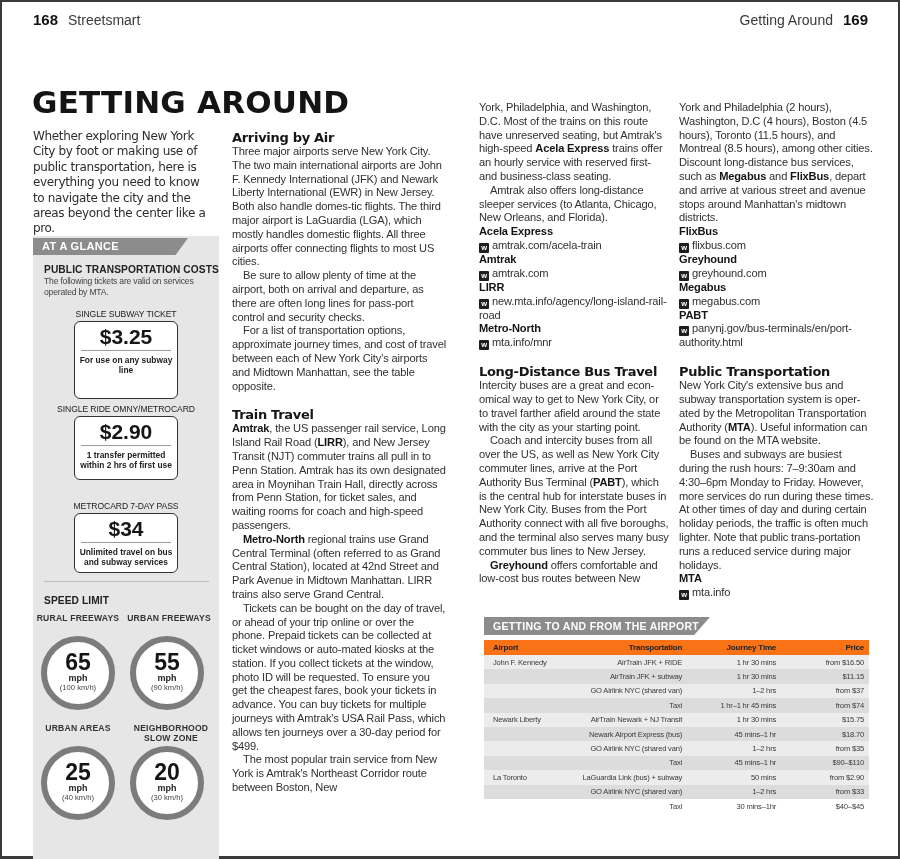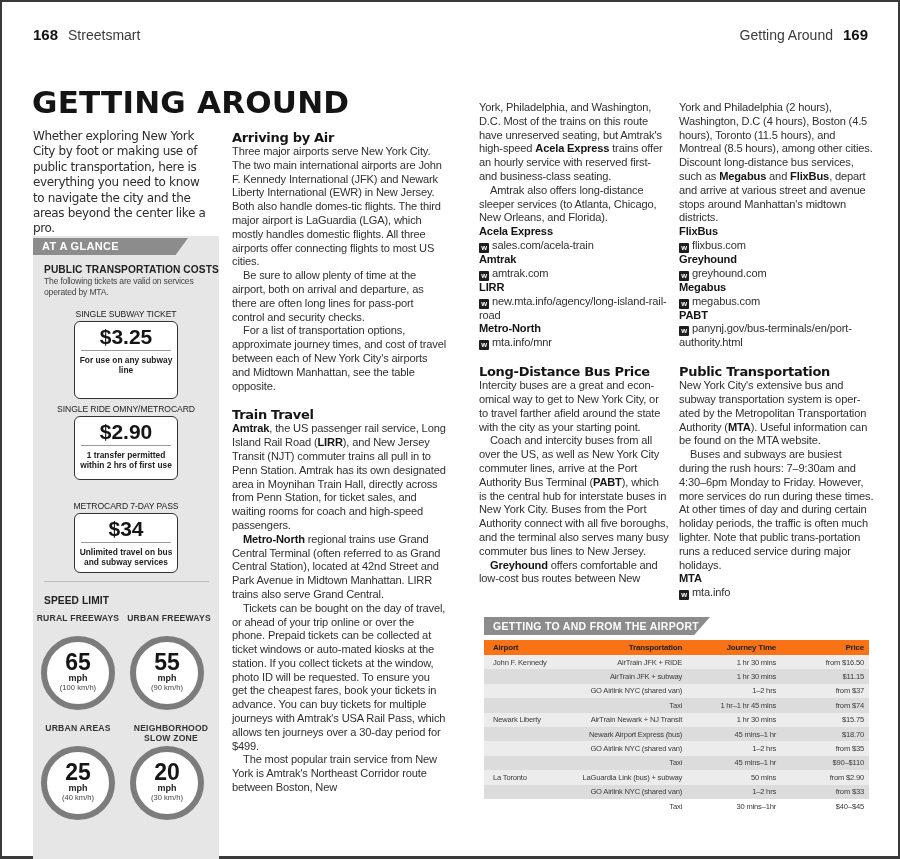--- a/index.html
+++ b/index.html
@@ -1,20 +1,20 @@
 <!DOCTYPE html>
 <html><head>
 <meta charset="utf-8">
 <style>
   * { box-sizing: border-box; margin: 0; padding: 0; }
   html, body { width: 900px; height: 859px; background: #fff; overflow: hidden; }
   body { font-family: "Liberation Sans", sans-serif; color: #2b2b2b; position: relative; }
   .frame { position: absolute; inset: 0; border: 2px solid #3a3a3a; border-bottom-width: 3px; pointer-events: none; }
 
-  .folio { position: absolute; top: 26px; font-size: 14px; color: #3a3a3a; }
+  .folio { position: absolute; top: 11px; font-size: 14px; color: #3a3a3a; }
   .folio b { font-weight: bold; color: #111; font-size: 15px; }
   .folio-left { left: 33px; }
   .folio-left b { margin-right: 10px; }
   .folio-right { right: 32px; }
   .folio-right b { margin-left: 10px; }
 
   .title { position: absolute; left: 32px; top: 84px; font-size: 31px; font-weight: bold; letter-spacing: 0.2px; color: #141414; font-family: "DejaVu Sans", sans-serif; }
   .intro { position: absolute; left: 33px; top: 129px; width: 180px; font-size: 12px; line-height: 15.4px; color: #2d2d2d; font-family: "DejaVu Sans", sans-serif; letter-spacing: -0.35px; }
 
   
@@ -141,25 +141,25 @@
   <h3 style="margin-top:14px">Train Travel</h3>
   <p><b>Amtrak</b><span>, the US passenger rail service, Long Island Rail Road (</span><b>LIRR</b><span>), and New Jersey Transit (NJT) commuter trains all pull in to Penn Station. Amtrak has its own designated area in Moynihan Train Hall, directly across from Penn Station, for ticket sales, and waiting rooms for coach and high-speed passengers.</span></p>
   <p class="ind"><b>Metro-North</b><span> regional trains use Grand Central Terminal (often referred to as Grand Central Station), located at 42nd Street and Park Avenue in Midtown Manhattan. LIRR trains also serve Grand Central.</span></p>
   <p class="ind">Tickets can be bought on the day of travel, or ahead of your trip online or over the phone. Prepaid tickets can be collected at ticket windows or auto-mated kiosks at the station. If you collect tickets at the window, photo ID will be requested. To ensure you get the cheapest fares, book your tickets in advance. You can buy tickets for multiple journeys with Amtrak's USA Rail Pass, which allows ten journeys over a 30-day period for $499.</p>
   <p class="ind">The most popular train service from New York is Amtrak's Northeast Corridor route between Boston, New</p>
 </div>
 
 <div class="col" style="left:479px;top:101px;width:190px">
   <p><span>York, Philadelphia, and Washington, D.C. Most of the trains on this route have unreserved seating, but Amtrak's high-speed </span><b>Acela Express</b><span> trains offer an hourly service with reserved first- and business-class seating.</span></p>
   <p class="ind">Amtrak also offers long-distance sleeper services (to Atlanta, Chicago, New Orleans, and Florida).</p>
-  <div><div class="lbl">Acela Express</div><span class="w-icon">w</span><span>sales.com/acela-train</span></div>
+  <div><div class="lbl">Acela Express</div><span class="w-icon">w</span><span>amtrak.com/acela-train</span></div>
   <div><div class="lbl">Amtrak</div><span class="w-icon">w</span><span>amtrak.com</span></div>
   <div><div class="lbl">LIRR</div><span class="w-icon">w</span><span>new.mta.info/agency/long-island-rail-road</span></div>
   <div><div class="lbl">Metro-North</div><span class="w-icon">w</span><span>mta.info/mnr</span></div>
-  <h3 style="margin-top:14px">Long-Distance Bus Price</h3>
+  <h3 style="margin-top:14px">Long-Distance Bus Travel</h3>
   <p>Intercity buses are a great and econ-omical way to get to New York City, or to travel farther afield around the state with the city as your starting point.</p>
   <p class="ind"><span>Coach and intercity buses from all over the US, as well as New York City commuter lines, arrive at the Port Authority Bus Terminal (</span><b>PABT</b><span>), which is the central hub for interstate buses in New York City. Buses from the Port Authority connect with all five boroughs, and the terminal also serves many busy commuter bus lines to New Jersey.</span></p>
   <p class="ind"><b>Greyhound</b><span> offers comfortable and low-cost bus routes between New</span></p>
 </div>
 
 <div class="col" style="left:679px;top:101px;width:195px">
   <p><span>York and Philadelphia (2 hours), Washington, D.C (4 hours), Boston (4.5 hours), Toronto (11.5 hours), and Montreal (8.5 hours), among other cities. Discount long-distance bus services, such as </span><b>Megabus</b><span> and </span><b>FlixBus</b><span>, depart and arrive at various street and avenue stops around Manhattan's midtown districts.</span></p>
   <div><div class="lbl">FlixBus</div><span class="w-icon">w</span><span>flixbus.com</span></div>
   <div><div class="lbl">Greyhound</div><span class="w-icon">w</span><span>greyhound.com</span></div>
   <div><div class="lbl">Megabus</div><span class="w-icon">w</span><span>megabus.com</span></div>

